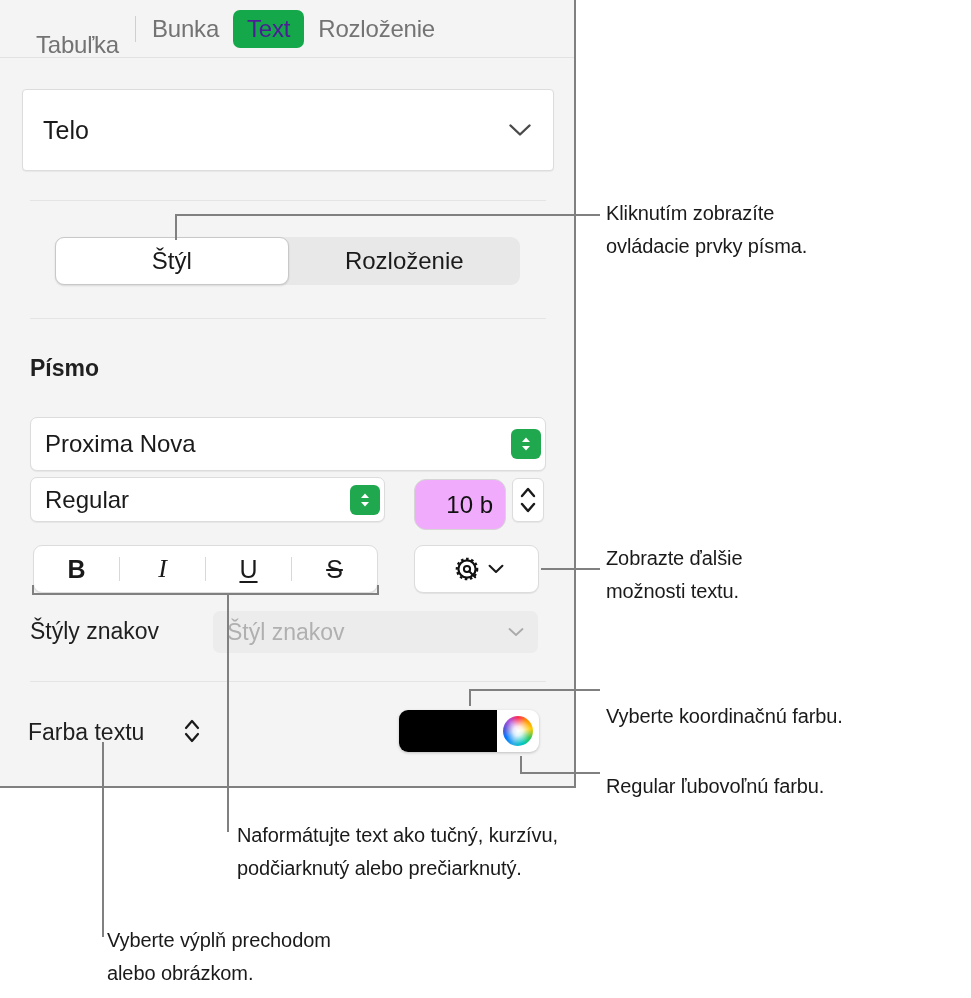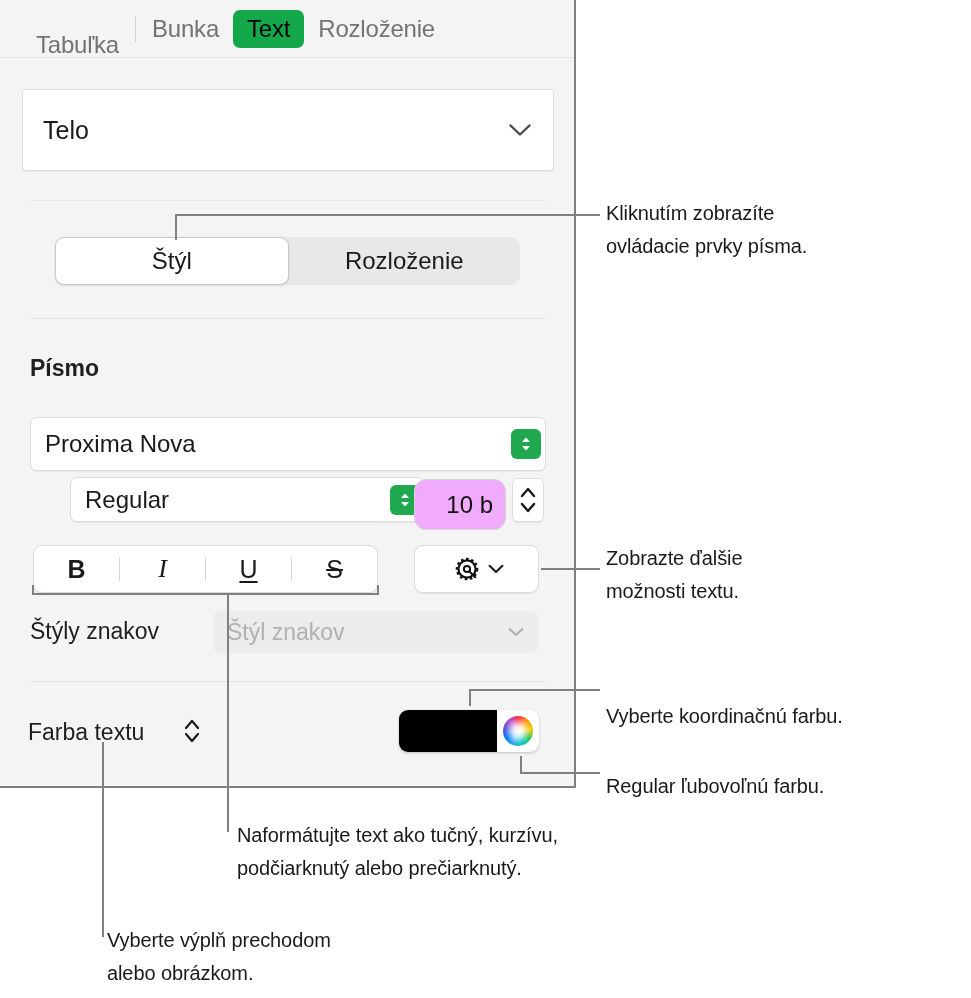--- a/index.html
+++ b/index.html
@@ -44,21 +44,21 @@
     font-size: 24px;
     color: #737373;
     padding: 5px 14px;
     border-radius: 7px;
     white-space: nowrap;
     letter-spacing: -0.2px;
   }
   .tab.first { margin-left: 22px; margin-top: 32px; }
   .tab.active {
     background: #14a84b;
-    color: #000000;
+    color: #4c1d95;
   }
   .tab-sep {
     width: 1px;
     height: 26px;
     background: #cfcfcf;
     margin: 0 2px;
   }
 
   
   .para-popup {
@@ -168,21 +168,21 @@
     width: 30px;
     height: 30px;
     background: #20a84e;
     border-radius: 6px;
     display: flex;
     flex-direction: column;
     align-items: center;
     justify-content: center;
   }
   #font-family-popup { left: 30px; top: 417px; width: 516px; height: 54px; }
-  #font-style-popup  { left: 30px; top: 477px; width: 355px; height: 45px; margin-left: 40px; }
+  #font-style-popup  { left: 30px; top: 477px; width: 355px; height: 45px; }
 
   
   #font-size-field {
     position: absolute;
     left: 414px;
     top: 479px;
     width: 92px;
     height: 51px;
     background: #f0abfc;
     border: 1px solid #d5d5d5;

